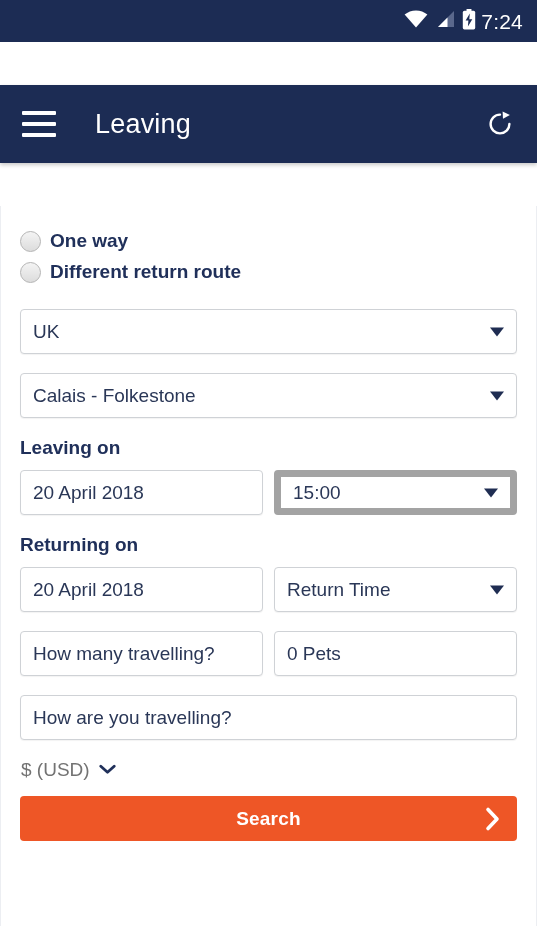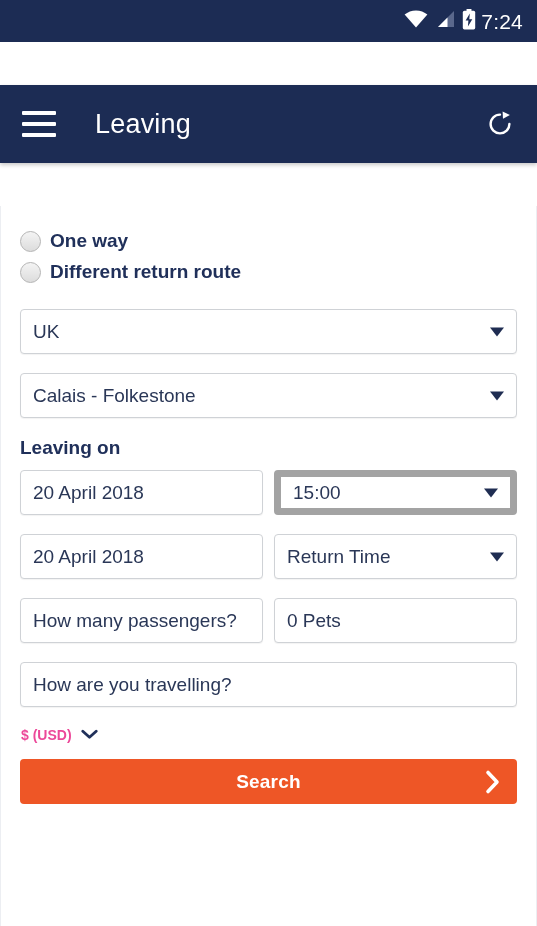--- a/index.html
+++ b/index.html
@@ -202,23 +202,23 @@
   
   .currency {
     display: flex;
     align-items: center;
     gap: 9px;
     margin: 2px 0 15px 1px;
     cursor: pointer;
     width: fit-content;
   }
   .currency-text {
-    font-size: 14px;
-    font-weight: bold;
-    color: #ec4899;
+    font-size: 19px;
+    font-weight: normal;
+    color: #737373;
   }
 
   
   .search-btn {
     position: relative;
     height: 45px;
     background: #ee5626;
     border-radius: 4px;
     display: flex;
     align-items: center;
@@ -316,33 +316,34 @@
     <div class="row-2">
       <div class="field col-left">
         <span class="field-text">20 April 2018</span>
       </div>
       <div class="field col-right focused">
         <span class="field-text">15:00</span>
         <span class="caret"></span>
       </div>
     </div>
 
+    <div class="section-label">Returning on</div>
     <div class="row-2">
       <div class="field col-left">
         <span class="field-text">20 April 2018</span>
       </div>
       <div class="field col-right">
         <span class="field-text">Return Time</span>
         <span class="caret"></span>
       </div>
     </div>
 
     <div class="row-2">
       <div class="field col-left">
-        <span class="field-text">How many passengers?</span>
+        <span class="field-text">How many travelling?</span>
       </div>
       <div class="field col-right">
         <span class="field-text">0 Pets</span>
       </div>
     </div>
 
     <div class="field">
       <span class="field-text">How are you travelling?</span>
     </div>
 

